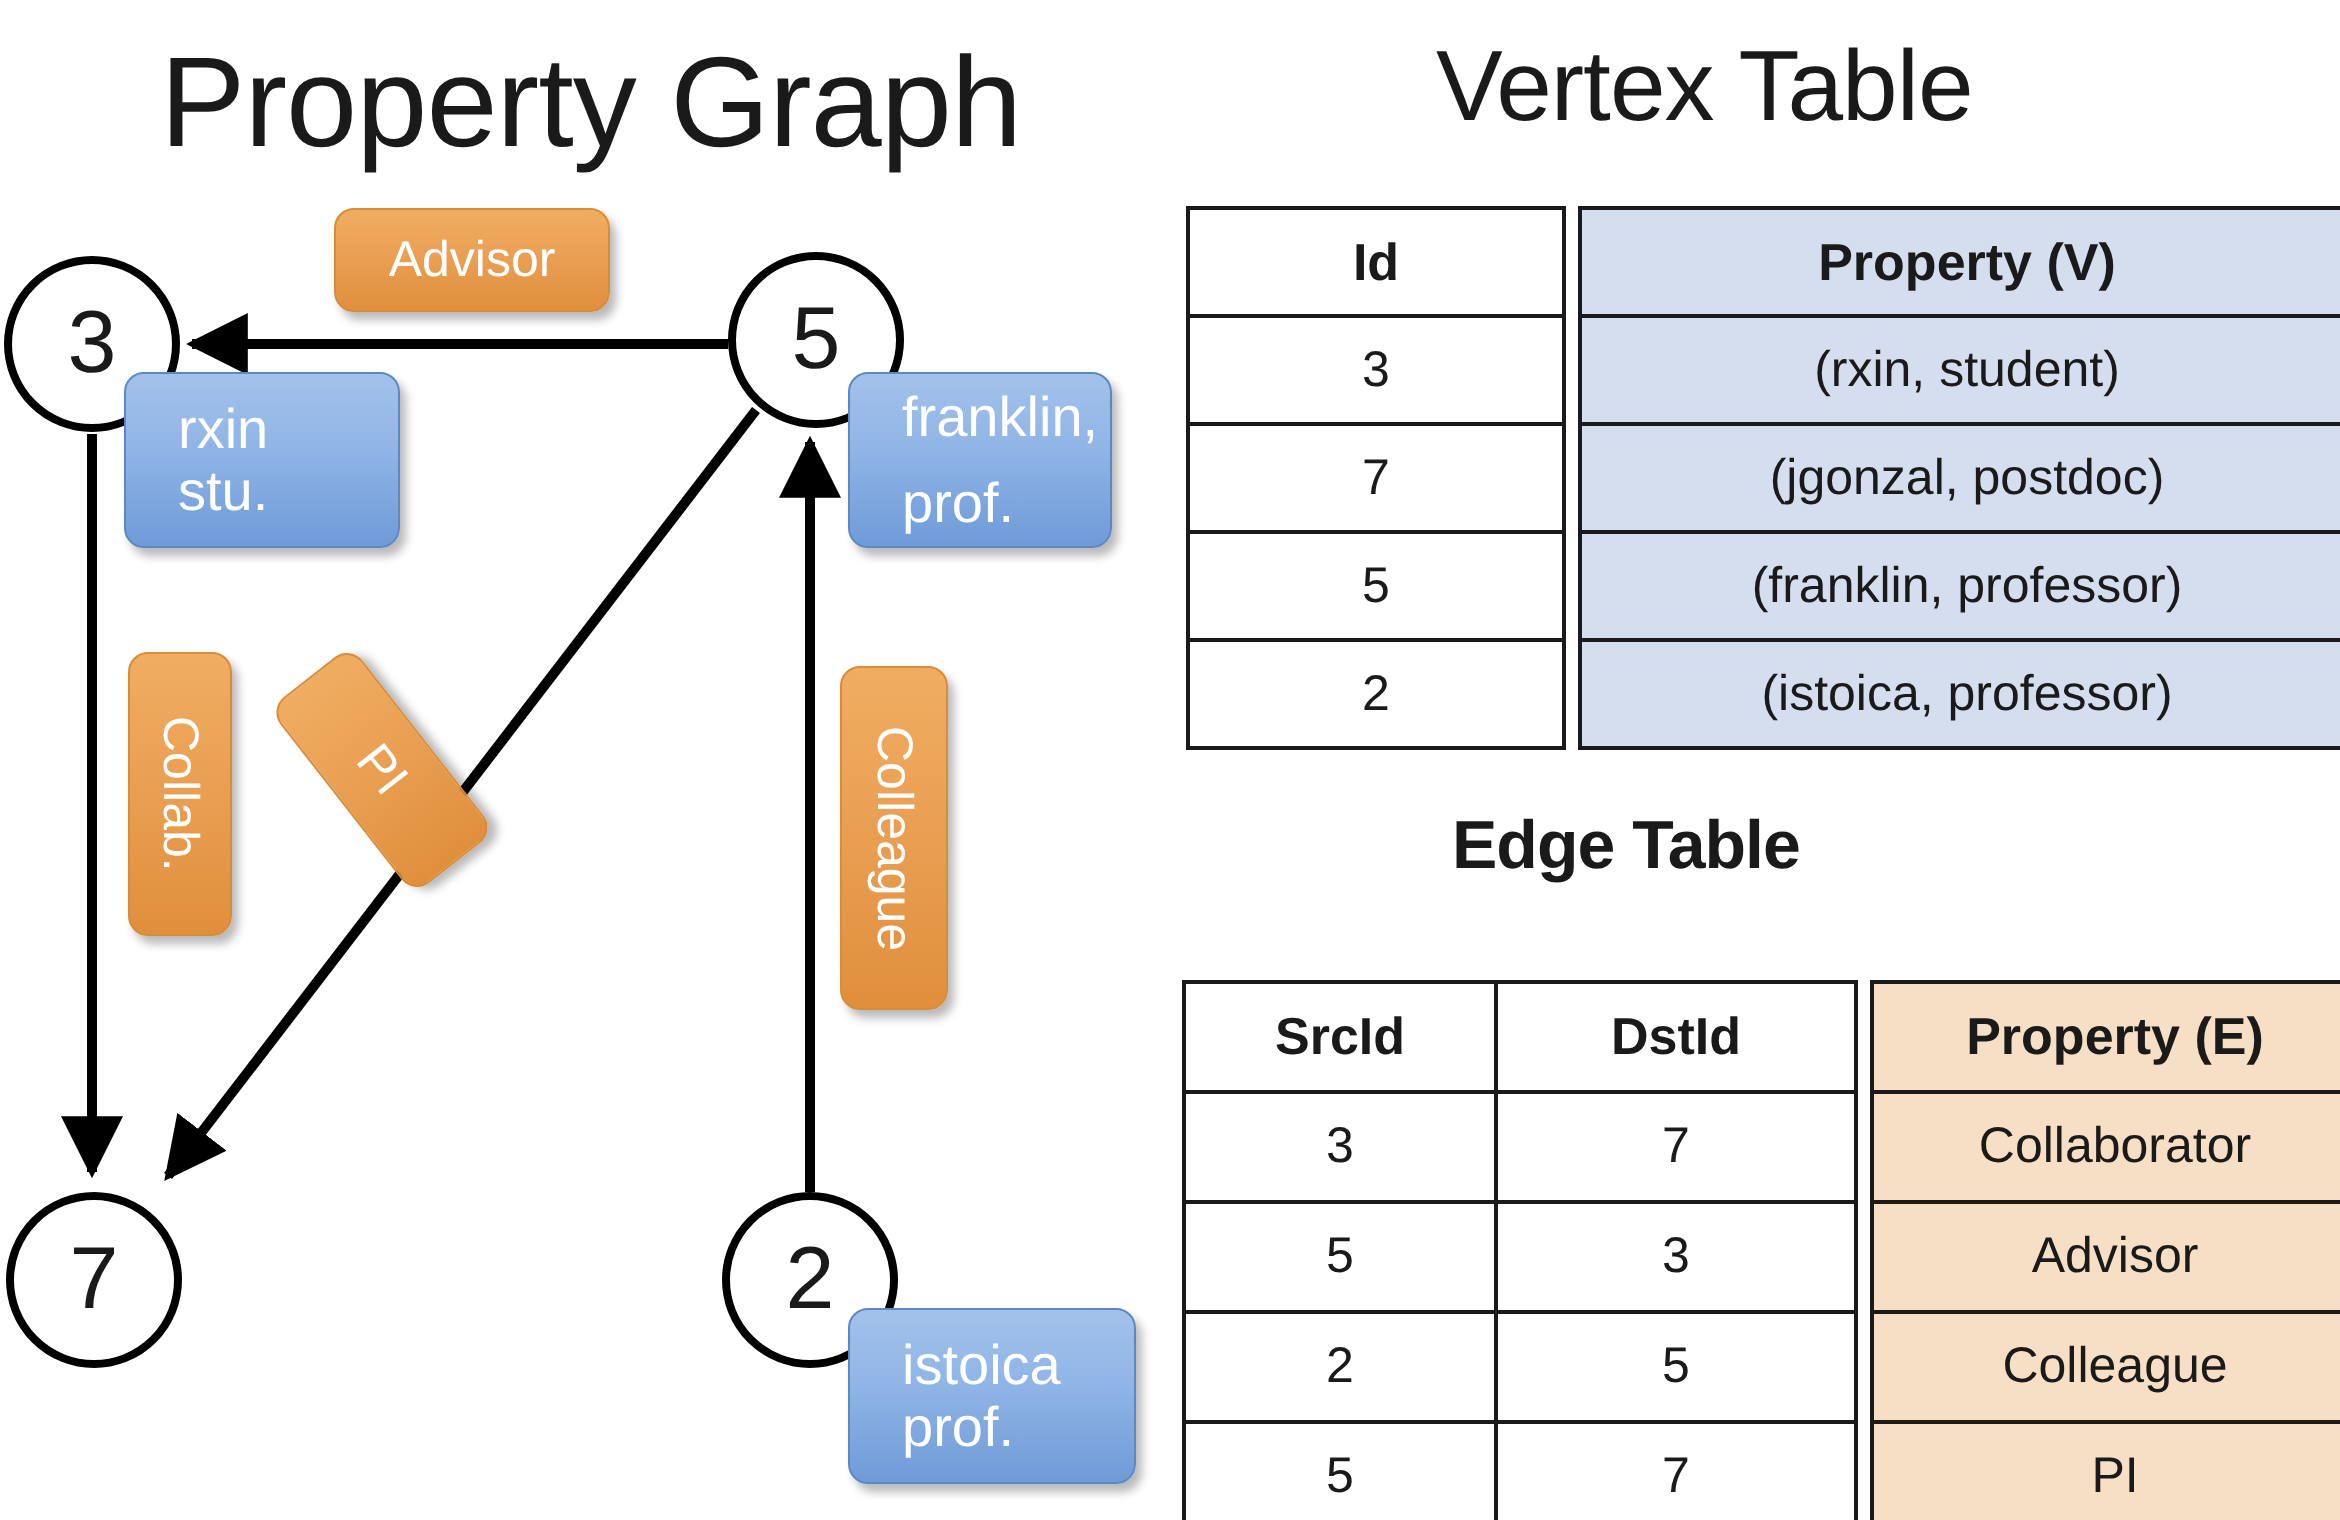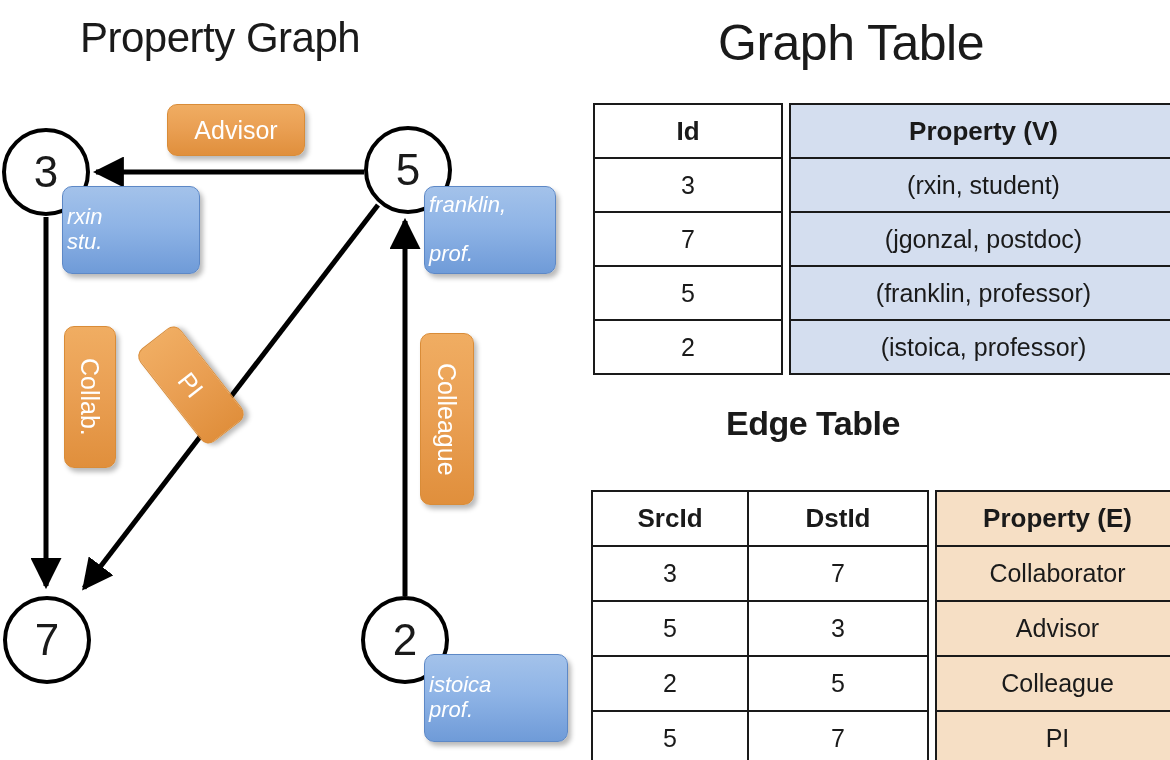--- a/index.html
+++ b/index.html
@@ -1,40 +1,40 @@
 <!DOCTYPE html>
 <html><head>
 <meta charset="utf-8">
 <style>
   html,body{margin:0;padding:0;background:#ffffff;}
   body{width:1170px;height:760px;position:relative;overflow:hidden;
        font-family:"Liberation Sans","DejaVu Sans",sans-serif;color:#111;}
 
   .title{position:absolute;font-weight:400;color:#1a1a1a;white-space:nowrap;
          letter-spacing:-0.5px;}
-  #title-property-graph{left:80px;top:14px;font-size:42px;}
+  #title-property-graph{left:80px;top:14px;font-size:64px;}
   #title-vertex-table{left:718px;top:14px;font-size:50px;}
   #title-edge-table{left:726px;top:404px;font-size:34px;font-weight:bold;}
 
   
   #graph{position:absolute;left:0;top:0;width:585px;height:760px;}
   #graph svg{position:absolute;left:0;top:0;}
 
   .node{position:absolute;width:88px;height:88px;border-radius:50%;
         background:#fff;border:4px solid #000;box-sizing:border-box;
         display:flex;align-items:center;justify-content:center;
         font-size:44px;color:#1a1a1a;line-height:1;}
 
   .chip{position:absolute;box-sizing:border-box;border-radius:10px;
         color:#fff;display:flex;align-items:center;justify-content:center;
         text-align:center;line-height:1.12;}
   .chip-blue{background:linear-gradient(to bottom,#a3c2ea 0%,#8fb4e6 45%,#6f9bd8 100%);
              border:1px solid #5d88c6;
              box-shadow:3px 4px 5px rgba(0,0,0,.28);
-             font-size:22px;padding:6px 4px;font-style:italic;}
+             font-size:28px;padding:6px 26px;}
   .chip-blue span{display:block;width:100%;text-align:left;}
   .chip-orange{background:linear-gradient(to bottom,#f0ad62 0%,#eaa054 45%,#e08f3c 100%);
                border:1px solid #d98c38;
                box-shadow:3px 4px 5px rgba(0,0,0,.28);
                font-size:25px;}
 
   .vert{writing-mode:vertical-rl;text-orientation:mixed;}
 
   
   table{position:absolute;border-collapse:collapse;table-layout:fixed;}
@@ -52,21 +52,21 @@
   #edge-table{left:591px;top:490px;width:579px;}
   #edge-table td,#edge-table th{height:53px;}
   #edge-table .c-src{width:154px;}
   #edge-table .c-dst{width:178px;}
   #edge-table .c-prop{width:241px;background:#f6dfc5;}
 </style>
 </head>
 <body>
 
 <div class="title" id="title-property-graph">Property Graph</div>
-<div class="title" id="title-vertex-table">Graph Table</div>
+<div class="title" id="title-vertex-table">Vertex Table</div>
 <div class="title" id="title-edge-table">Edge Table</div>
 
 <div id="graph">
 
   <svg width="585" height="760">
     <defs>
       <marker id="arrow" viewBox="0 0 10 10" refX="9" refY="5" markerWidth="6.2" markerHeight="6.2" orient="auto-start-reverse">
         <path d="M 0 0 L 10 5 L 0 10 z" fill="#000"></path>
       </marker>
     </defs>

